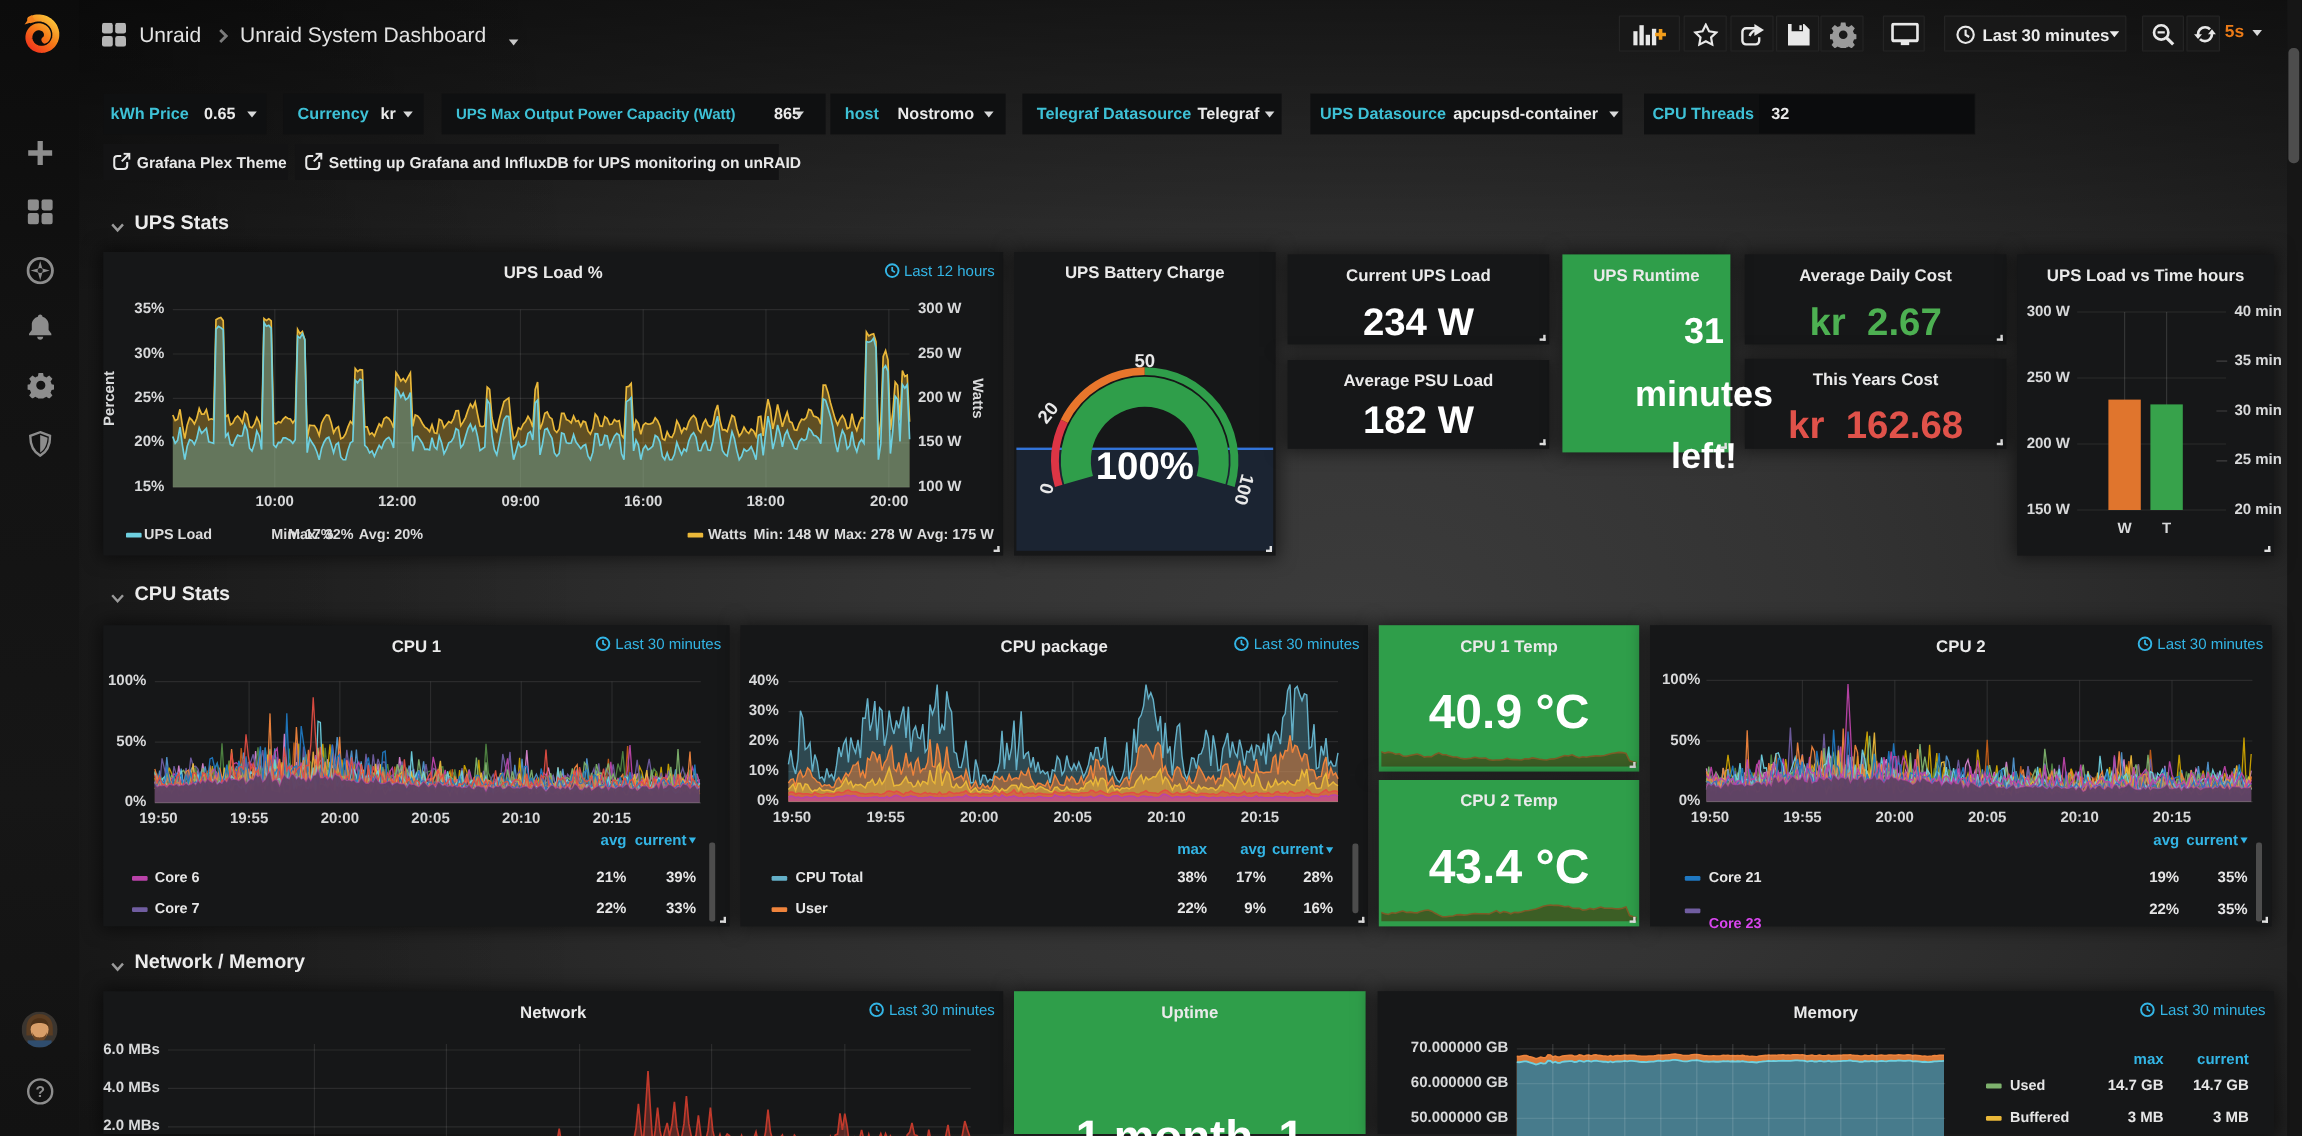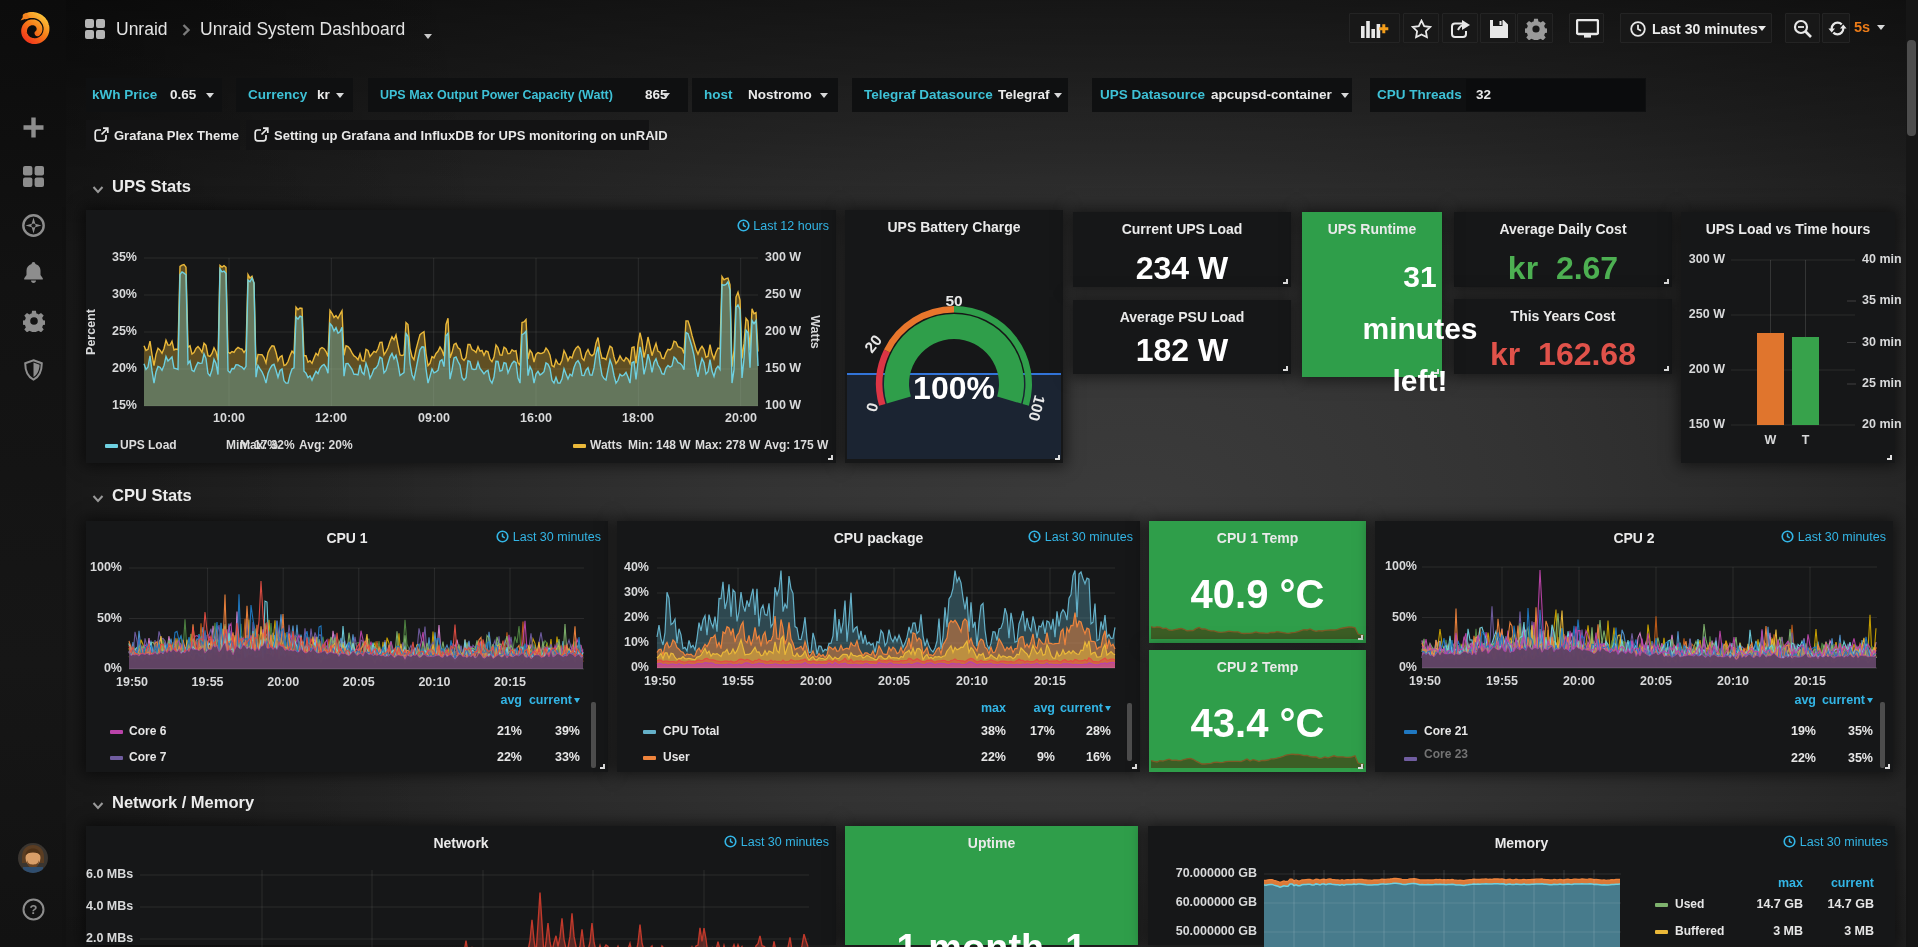--- a/index.html
+++ b/index.html
@@ -209,20 +209,21 @@
     <div class="abs" style="left:112px;top:177px;font-size:16.5px;font-weight:700;color:#ececec;">UPS Stats</div>
     <svg class="abs" style="left:92px;top:494px" width="12" height="9" viewBox="0 0 12 9">
       <path d="M1.5 2 L6 7 L10.5 2" stroke="#9a9a9a" stroke-width="2" fill="none"></path>
     </svg>
     <div class="abs" style="left:112px;top:486px;font-size:16.5px;font-weight:700;color:#ececec;">CPU Stats</div>
     <svg class="abs" style="left:92px;top:801px" width="12" height="9" viewBox="0 0 12 9">
       <path d="M1.5 2 L6 7 L10.5 2" stroke="#9a9a9a" stroke-width="2" fill="none"></path>
     </svg>
     <div class="abs" style="left:112px;top:793px;font-size:16.5px;font-weight:700;color:#ececec;">Network / Memory</div>
     <div class="panel" style="left:86px;top:210px;width:750px;height:253px;background:#161718;">
+      <div class="ptitle">UPS Load %</div>
       <div class="ptime"><svg style="vertical-align:-2px" width="13" height="13" viewBox="0 0 16 16">
           <circle cx="8" cy="8" r="6.5" fill="none" stroke="#33b5e5" stroke-width="2"></circle>
           <path d="M8 4.2 V8 L10.8 9.6" stroke="#33b5e5" stroke-width="1.8" fill="none"></path>
         </svg> Last 12 hours</div>
       <svg class="abs" style="left:0;top:0" width="750" height="253">
         <line x1="58" y1="48" x2="672" y2="48" stroke="rgba(255,255,255,0.09)" stroke-width="1"></line>
         <line x1="58" y1="85" x2="672" y2="85" stroke="rgba(255,255,255,0.09)" stroke-width="1"></line>
         <line x1="58" y1="122" x2="672" y2="122" stroke="rgba(255,255,255,0.09)" stroke-width="1"></line>
         <line x1="58" y1="159" x2="672" y2="159" stroke="rgba(255,255,255,0.09)" stroke-width="1"></line>
         <line x1="58" y1="196" x2="672" y2="196" stroke="rgba(255,255,255,0.09)" stroke-width="1"></line>
@@ -529,21 +530,21 @@
       <div class="axl axc" style="left:255px;top:153px;width:52px;">20:05</div>
       <div class="axl axc" style="left:332px;top:153px;width:52px;">20:10</div>
       <div class="axl axc" style="left:409px;top:153px;width:52px;">20:15</div>
       <div class="lgh" style="left:351px;top:172px;width:90px;">avg</div>
       <div class="lgh" style="left:408px;top:172px;width:90px;">current<span class="caret" style="border-left-width:3.5px;border-right-width:3.5px;border-top-color:#33b5e5;margin-left:2px;"></span></div>
       <div class="sw" style="left:29px;top:208.5px;background:#1F78C1;"></div>
       <div class="leg" style="left:49px;top:202.5px;color:#e6e6e6;">Core 21</div>
       <div class="lgv" style="left:351px;top:202.5px;width:90px;">19%</div>
       <div class="lgv" style="left:408px;top:202.5px;width:90px;">35%</div>
       <div class="sw" style="left:29px;top:235.5px;background:#705DA0;"></div>
-      <div class="leg" style="left:49px;top:226px;color:#737373;text-align:right;">Core 23</div>
+      <div class="leg" style="left:49px;top:241px;color:#d946ef;text-align:right;">Core 23</div>
       <div class="lgv" style="left:351px;top:229.5px;width:90px;">22%</div>
       <div class="lgv" style="left:408px;top:229.5px;width:90px;">35%</div>
       <div class="abs" style="left:505px;top:181px;width:4.5px;height:66px;background:#4d4d4d;border-radius:2px;"></div>
       <div class="corner"></div>
     </div>
     <div class="panel" style="left:86px;top:826px;width:750px;height:119px;background:#161718;">
       <div class="ptitle">Network</div>
       <div class="ptime"><svg style="vertical-align:-2px" width="13" height="13" viewBox="0 0 16 16">
           <circle cx="8" cy="8" r="6.5" fill="none" stroke="#33b5e5" stroke-width="2"></circle>
           <path d="M8 4.2 V8 L10.8 9.6" stroke="#33b5e5" stroke-width="1.8" fill="none"></path>

